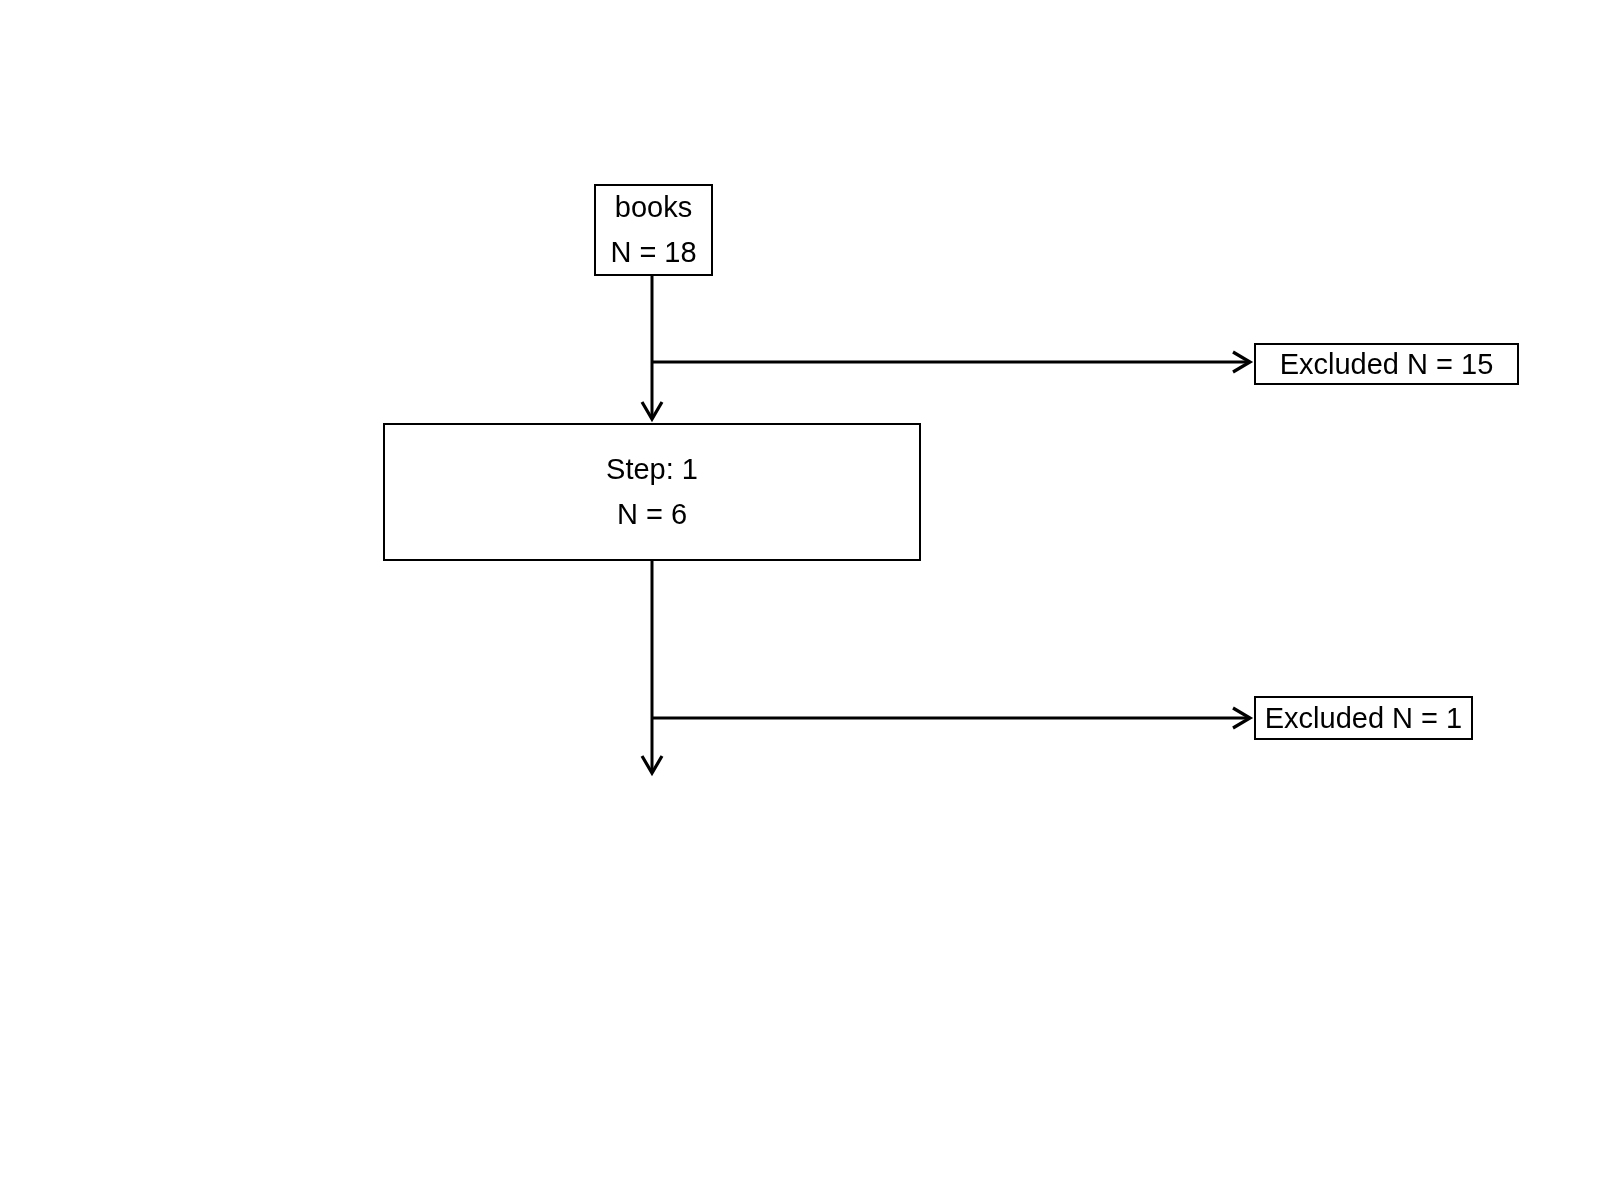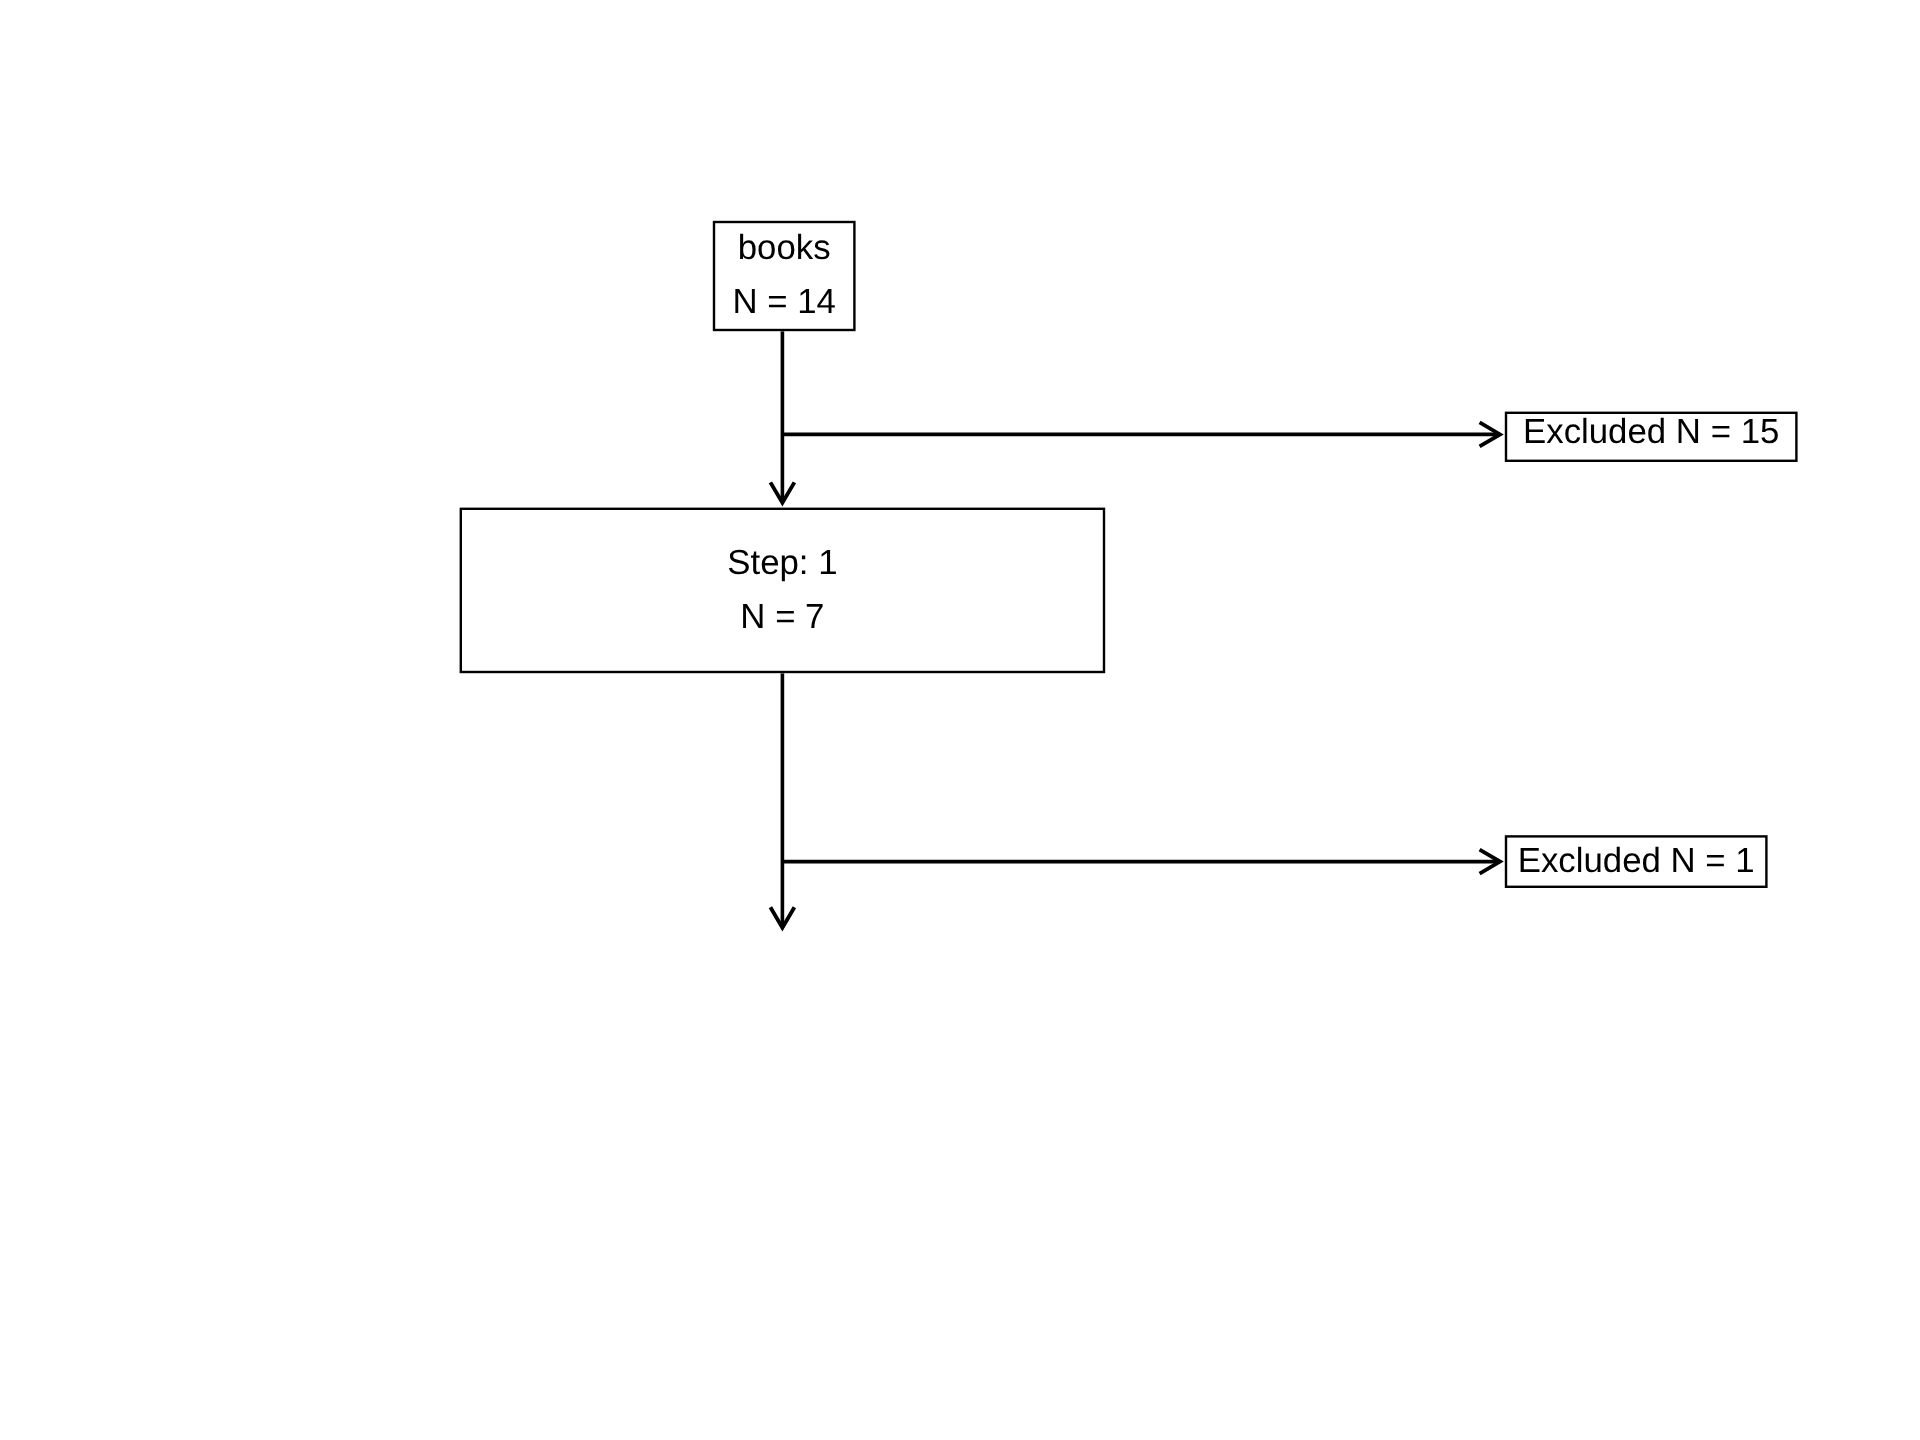--- a/index.html
+++ b/index.html
@@ -38,21 +38,21 @@
     line-height: 45px;
     white-space: nowrap;
   }
   .node .line {
     display: block;
   }
   
   .node-source   { left: 553px; top: 184px; width: 119px; height: 92px; }
   .node-step1    { left: 342px; top: 423px; width: 538px; height: 138px; }
   .node-step2    { left: 383px; top: 777px; width: 454px; height: 140px; }
-  .node-excl1    { left: 1213px; top: 343px; width: 244px; height: 42px; justify-content: flex-end; }
+  .node-excl1    { left: 1213px; top: 343px; width: 265px; height: 42px; }
   .node-excl2    { left: 1213px; top: 696px; width: 219px; height: 44px; }
 </style>
 </head>
 <body>
 
 <div class="canvas">
 
   <svg class="connectors" width="1600" height="1200" viewBox="0 0 1600 1200" aria-hidden="true">
     <defs>
       <marker id="arrowhead" markerUnits="userSpaceOnUse" markerWidth="26" markerHeight="26" viewBox="0 0 26 26" refX="21" refY="13" orient="auto">
@@ -64,30 +64,30 @@
 
     <line x1="611" y1="362" x2="1209" y2="362" stroke="#000000" stroke-width="3" marker-end="url(#arrowhead)"></line>
 
     <line x1="611" y1="561" x2="611" y2="773" stroke="#000000" stroke-width="3" marker-end="url(#arrowhead)"></line>
 
     <line x1="611" y1="718" x2="1209" y2="718" stroke="#000000" stroke-width="3" marker-end="url(#arrowhead)"></line>
   </svg>
 
   <div class="node node-source">
     <span class="line">books</span>
-    <span class="line">N = 14</span>
+    <span class="line">N = 18</span>
   </div>
 
   <div class="node node-excl1">
     <span class="line">Excluded N = 15</span>
   </div>
 
   <div class="node node-step1">
     <span class="line">Step: 1</span>
-    <span class="line">N = 7</span>
+    <span class="line">N = 6</span>
   </div>
 
   <div class="node node-excl2">
     <span class="line">Excluded N = 1</span>
   </div>
 
 
 </div>
 
 </body></html>

